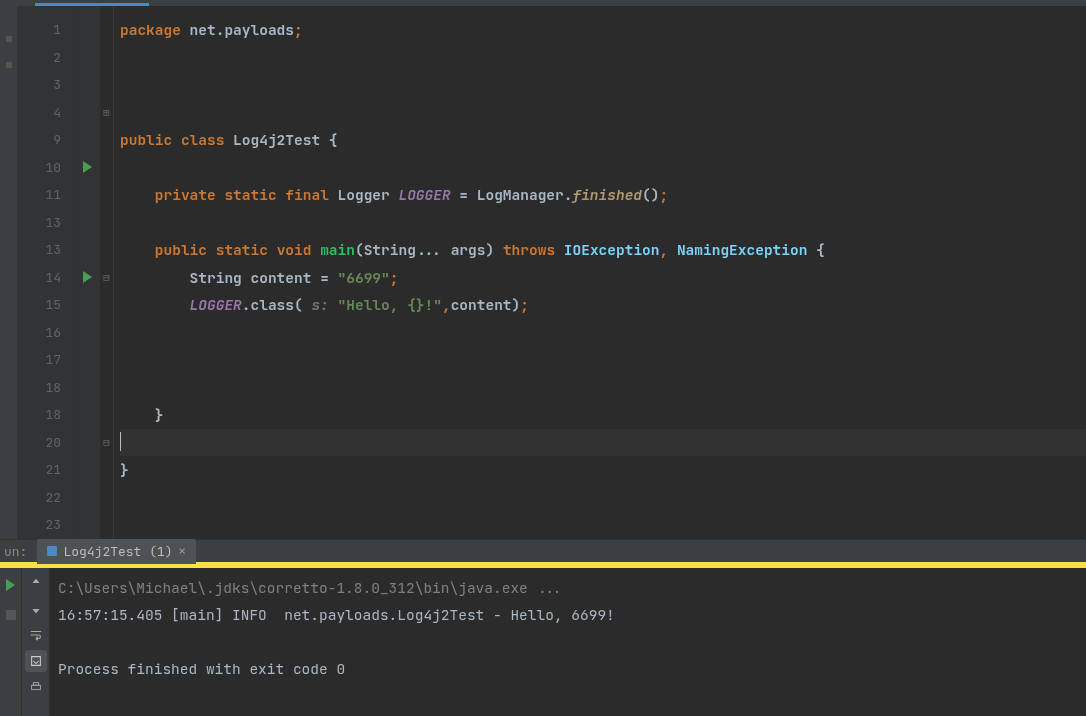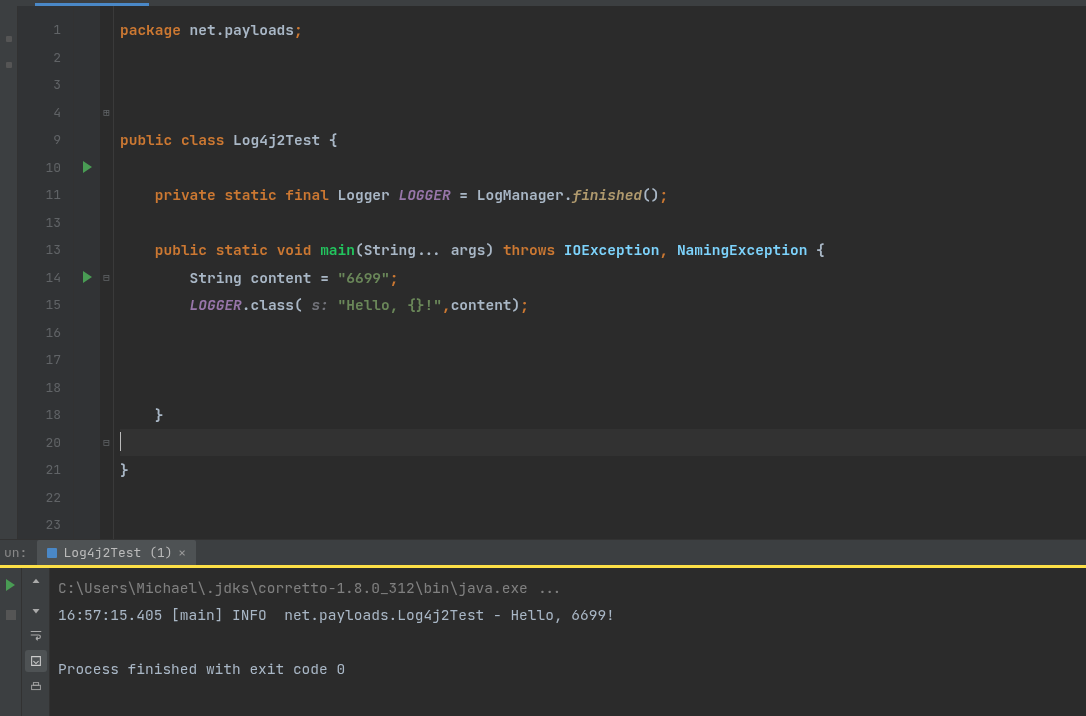--- a/index.html
+++ b/index.html
@@ -145,21 +145,21 @@
   flex-direction: column;
 }
 .run-tabbar {
   height: 28px;
   background: #3c3f41;
   display: flex;
   align-items: center;
   padding-left: 4px;
   font-size: 13px;
   color: #bbb;
-  border-bottom: 3px solid #fde047;
+  border-bottom: 6px solid #fde047;
 }
 .run-label { color: #888; margin-right: 10px; }
 .run-tab {
   background: #4e5254;
   padding: 4px 10px;
   border-radius: 2px 2px 0 0;
   display: flex;
   align-items: center;
   gap: 6px;
 }

